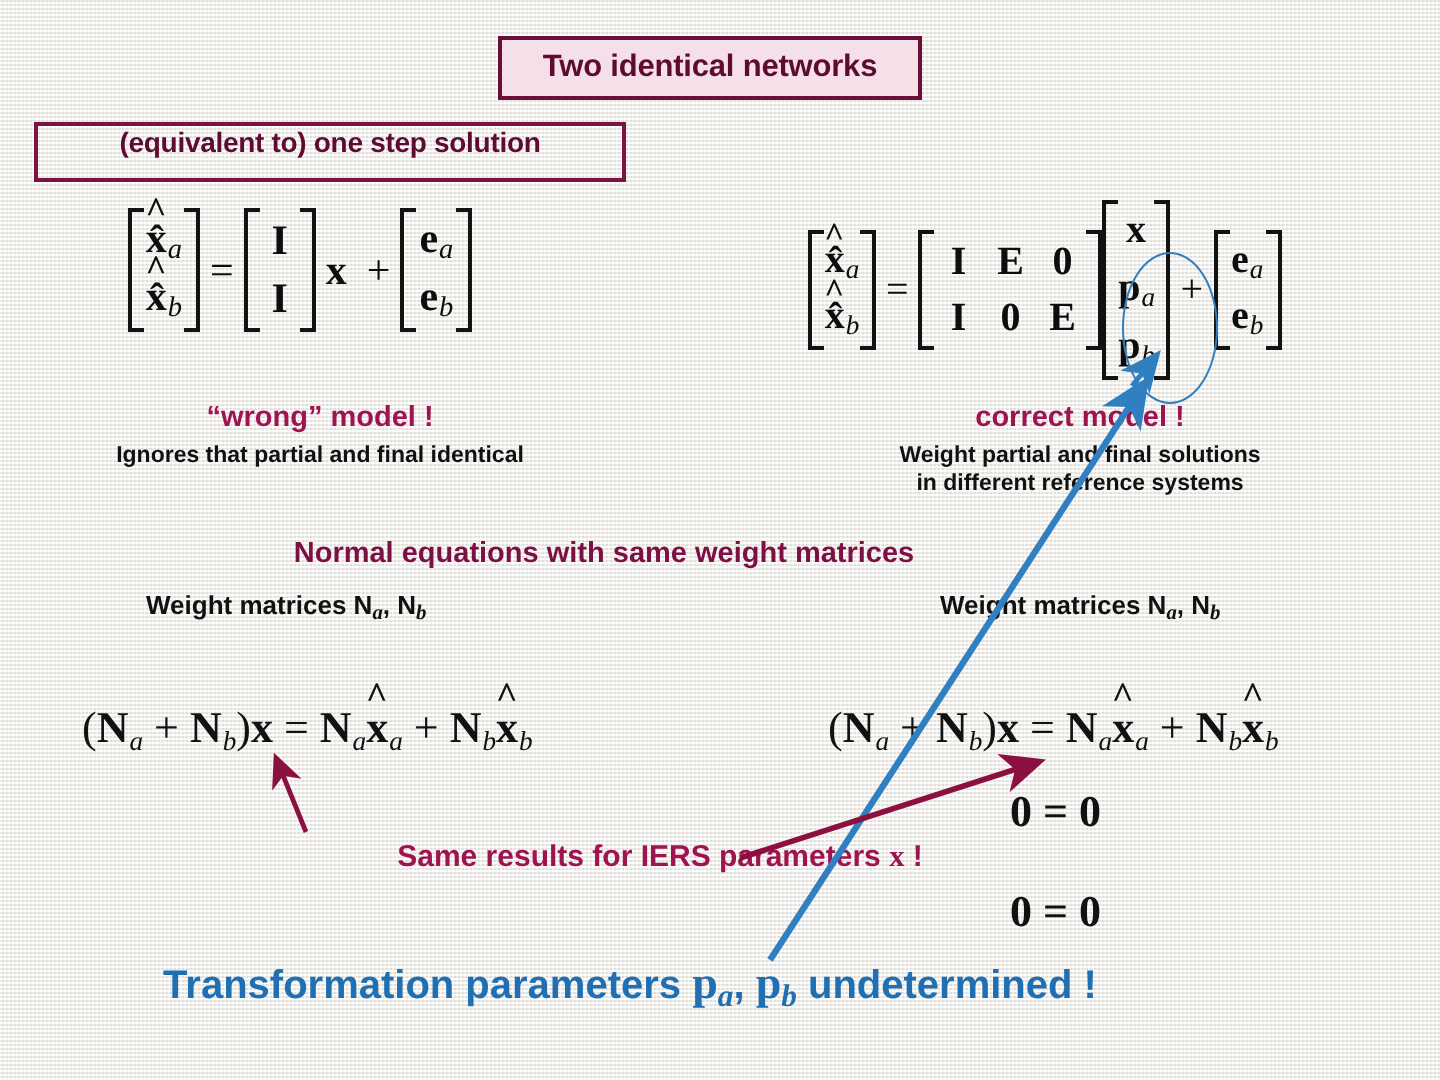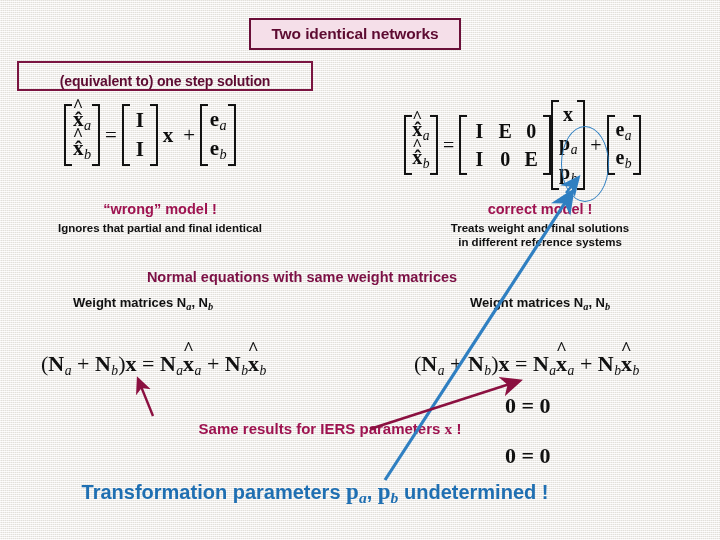--- a/index.html
+++ b/index.html
@@ -43,21 +43,21 @@
     font-size: 15.5px;
     font-weight: bold;
     letter-spacing: -0.1px;
     white-space: nowrap;
   }
 
   .sub-box {
     height: 30px;
     border: 2px solid #7a1440;
     display: flex;
-    align-items: flex-end;
+    align-items: flex-start;
     justify-content: center;
     box-sizing: border-box;
   }
   .sub-box span {
     color: #5d0b31;
     font-size: 14px;
     font-weight: bold;
     white-space: nowrap;
     letter-spacing: -0.15px;
   }
@@ -359,21 +359,21 @@
 
   <div class="abs" id="p-ellipse"></div>
 
   <div class="abs model-hd" id="wrong-hd">“wrong” model !</div>
   <div class="abs model-sub" id="wrong-sub">
     <div>Ignores that partial and final identical</div>
   </div>
 
   <div class="abs model-hd" id="correct-hd">correct model !</div>
   <div class="abs model-sub" id="correct-sub">
-    <div>Treats weight and final solutions</div>
+    <div>Weight partial and final solutions</div>
     <div>in different reference systems</div>
   </div>
 
   <div class="abs" id="normal-eq-hd">Normal equations with same weight matrices</div>
 
   <div class="abs wm" id="wm-left">
     <span>Weight matrices N</span><i>a</i><span>, N</span><i>b</i>
   </div>
   <div class="abs wm" id="wm-right">
     <span>Weight matrices N</span><i>a</i><span>, N</span><i>b</i>

